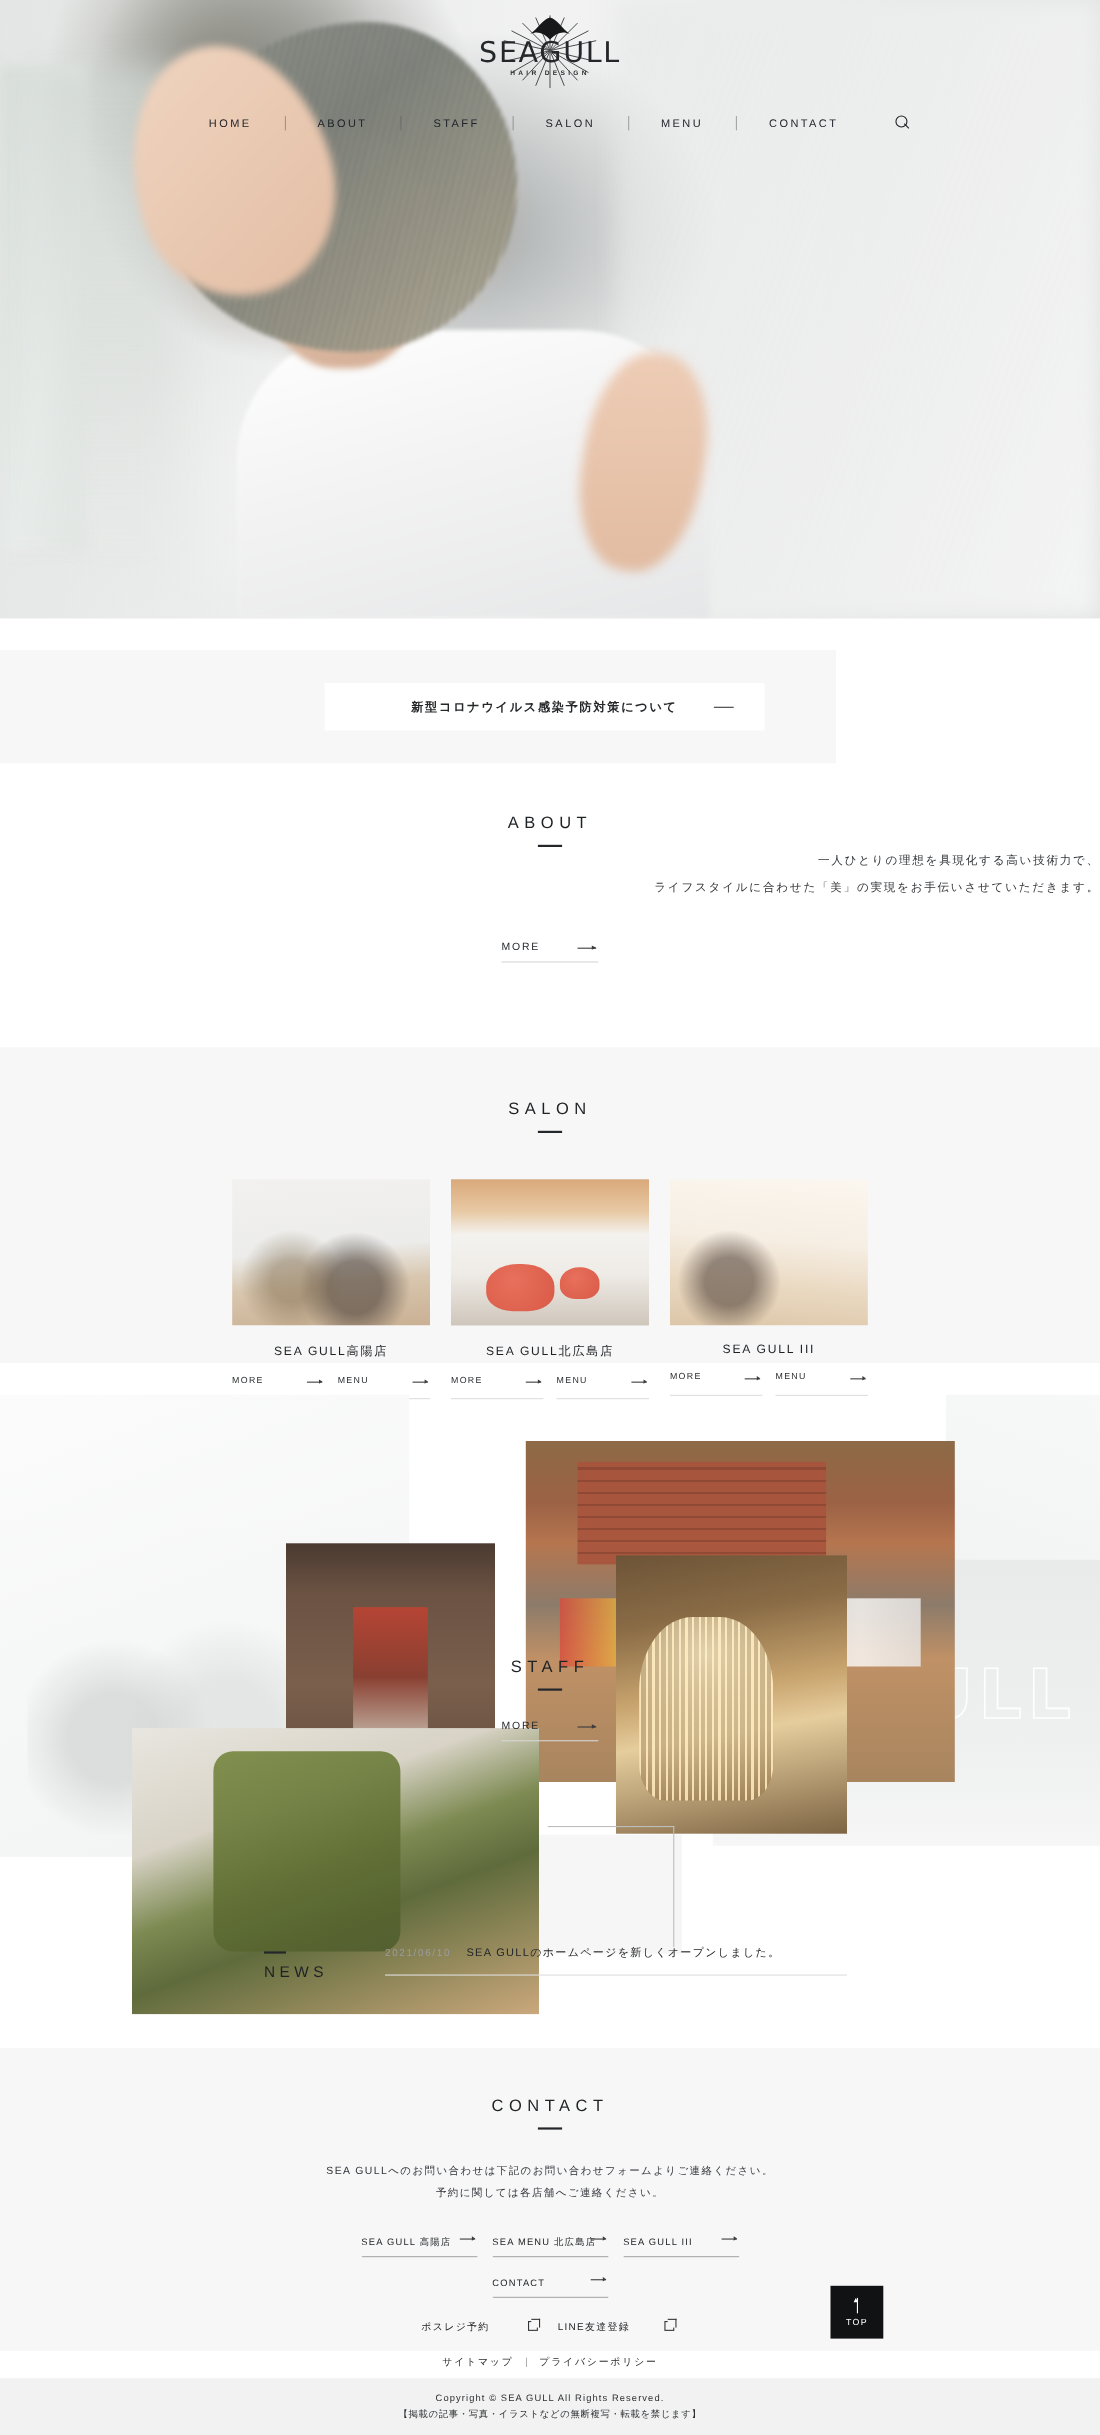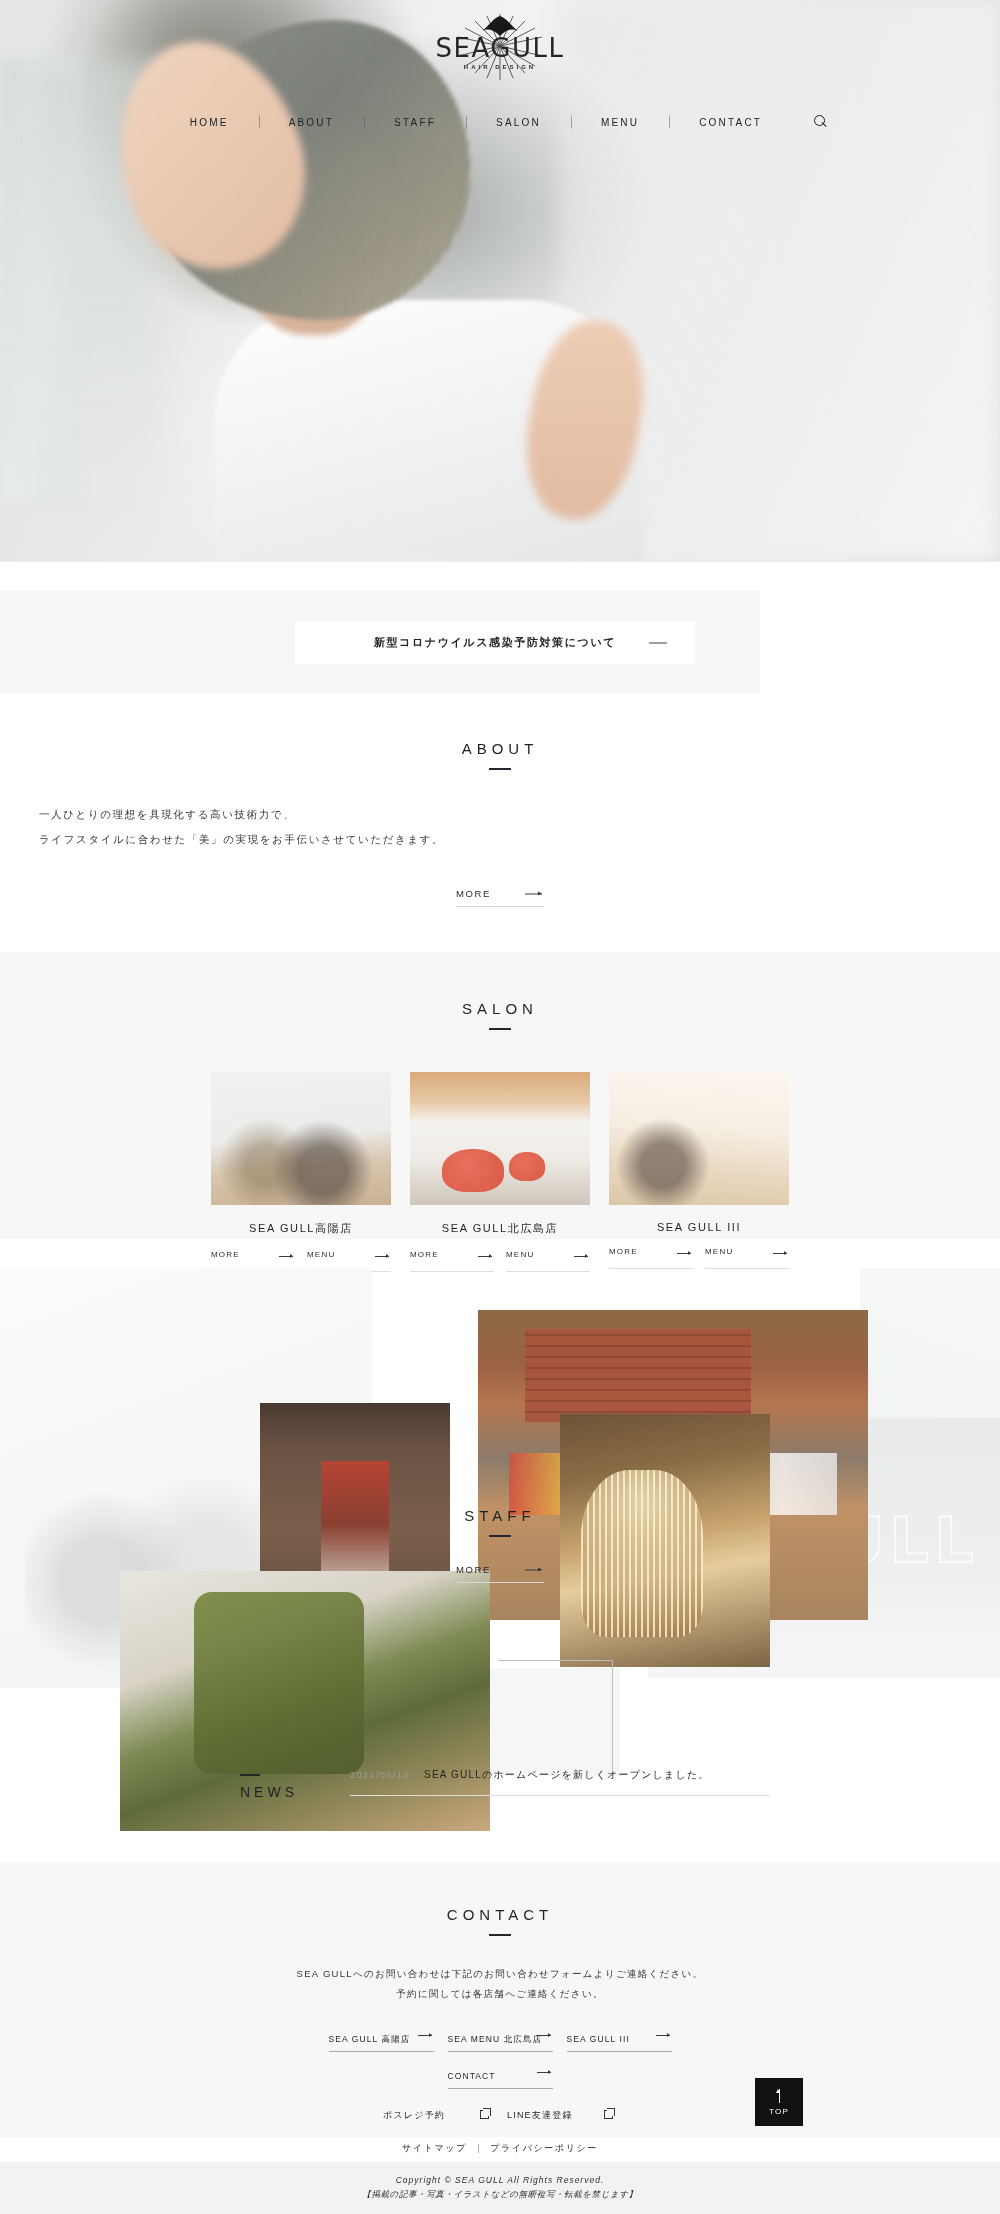--- a/index.html
+++ b/index.html
@@ -97,21 +97,21 @@
     color:#25282a; line-height:1;
     font-family:"DejaVu Sans",sans-serif;
   }
   .logo-sub {
     position:absolute; left:0; top:56px; width:150px;
     font-size:6px; letter-spacing:3px; color:#2d2f31; font-weight:700;
   }
   .rays { position:absolute; inset:0; }
 
   .nav {
-    position:absolute; left:0; top:112px; width:1000px;
+    position:absolute; left:0; top:102px; width:1000px;
     display:flex; justify-content:center; align-items:center;
     z-index:10;
   }
   .nav-item {
     font-size:10px; letter-spacing:2.2px; color:#20232a;
     padding:0 30px; position:relative; cursor:pointer;
     text-decoration:none; white-space:nowrap;
   }
   .nav-item + .nav-item::before {
     content:""; position:absolute; left:0; top:50%; transform:translateY(-50%);
@@ -154,21 +154,21 @@
   .sec-title .t {
     font-size:15px; letter-spacing:5px; color:#1f2225; font-weight:400;
   }
   .sec-title .rule {
     width:22px; height:2px; background:#23262a; margin:11px auto 0;
   }
 
   
   .about { position:absolute; left:0; top:740px; width:1000px; }
   .about-body {
-    margin-top:32px; text-align:left;
+    text-align:right;
     font-size:10.5px; line-height:2.35; letter-spacing:1.6px; color:#33363a;padding-left:39px;
   }
   .link-more {
     position:relative; display:inline-flex; align-items:center;
     width:88px; height:26px; border-bottom:1px solid #d6d6d6;
     cursor:pointer; justify-content:flex-start;
   }
   .link-more .lbl { font-size:9.5px; letter-spacing:1.6px; color:#26292c; }
   .link-more .arw {
     position:absolute; right:2px; top:50%; transform:translateY(-50%);
@@ -416,21 +416,21 @@
   .footer-links {
     position:absolute; left:0; top:2137px; width:1000px; text-align:center;
   }
   .footer-links a {
     font-size:9px; letter-spacing:1.6px; color:#2a2d30; text-decoration:none; cursor:pointer;
   }
   .footer-sep { color:#9a9c9e; margin:0 6px; font-size:9px; }
   .copy-band {
     position:absolute; left:0; top:2162px; width:1000px; height:52px;
     background:#f2f2f2;
-    display:flex; flex-direction:column; align-items:center; justify-content:center;font-style:italic;
+    display:flex; flex-direction:column; align-items:center; justify-content:center;
   }
   .copy-band .l1 { font-size:8.5px; letter-spacing:1px; color:#2c2f32; }
   .copy-band .l2 { font-size:8.5px; letter-spacing:.6px; color:#2c2f32; margin-top:4px; }
 </style>
 </head>
 <body>
 
 <div class="page">
 
   <div class="hero">

